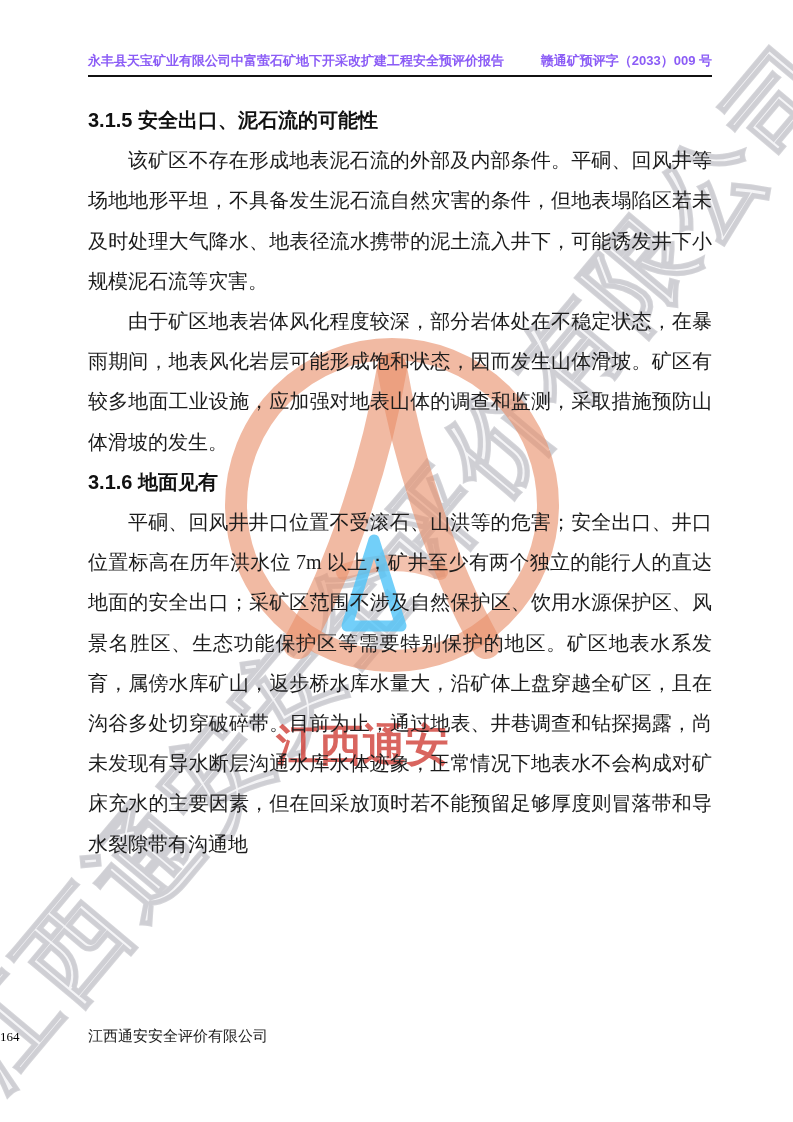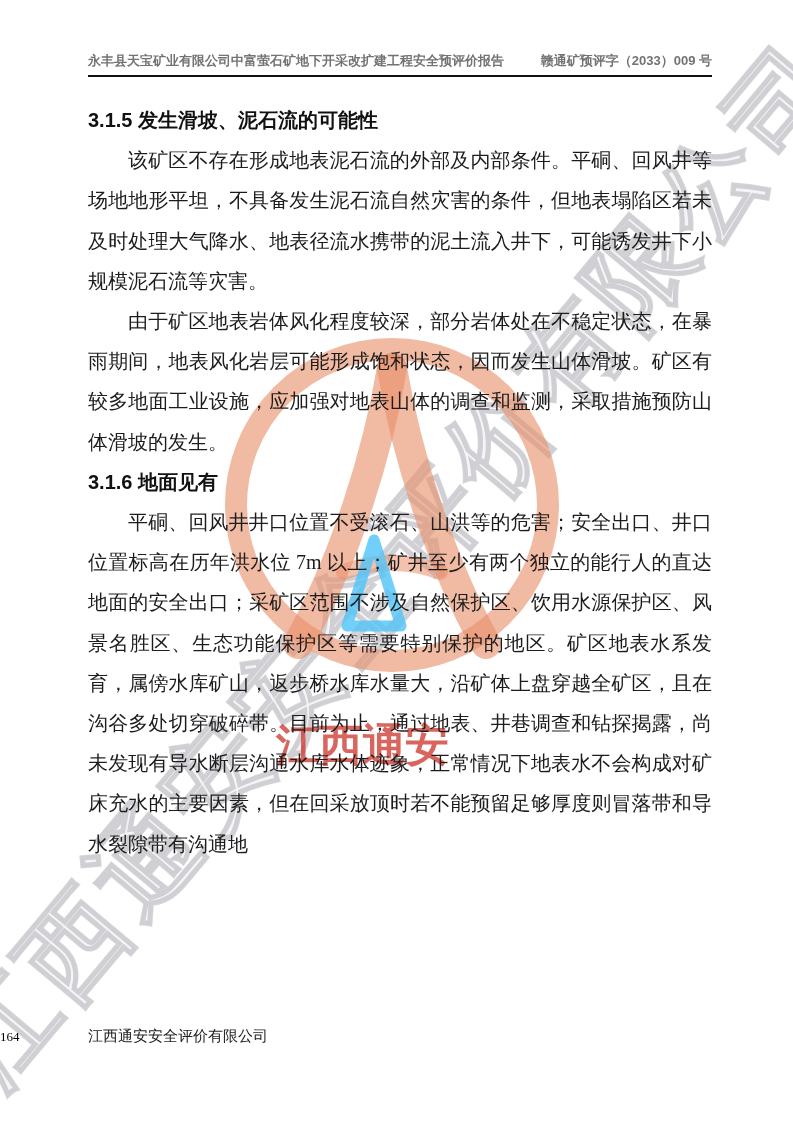--- a/index.html
+++ b/index.html
@@ -42,21 +42,21 @@
     color:rgba(206,58,50,0.78);
     white-space:nowrap;
   }
   
   .header{
     position:absolute;
     left:88px;top:52px;width:624px;
     display:flex;justify-content:space-between;align-items:flex-end;
     font-family:"Liberation Sans","DejaVu Sans",sans-serif;
     font-weight:bold;
-    font-size:13px;color:#737373;
+    font-size:13px;color:#8b5cf6;
     padding-bottom:5px;
     border-bottom:2px solid #111;
     white-space:nowrap;
   }
   
   .doc-body{
     position:absolute;
     left:88px;top:100px;width:624px;
     font-size:20px;
     line-height:40.2px;
@@ -114,21 +114,21 @@
 
     <div class="wm-red">江西通安</div>
   </div>
 
   <div class="header">
     <span>永丰县天宝矿业有限公司中富萤石矿地下开采改扩建工程安全预评价报告</span>
     <span>赣通矿预评字（2033）009 号</span>
   </div>
 
   <div class="doc-body">
-    <h3>3.1.5 发生滑坡、泥石流的可能性</h3>
+    <h3>3.1.5 安全出口、泥石流的可能性</h3>
     <p>该矿区不存在形成地表泥石流的外部及内部条件。平硐、回风井等场地地形平坦，不具备发生泥石流自然灾害的条件，但地表塌陷区若未及时处理大气降水、地表径流水携带的泥土流入井下，可能诱发井下小规模泥石流等灾害。</p>
     <p>由于矿区地表岩体风化程度较深，部分岩体处在不稳定状态，在暴雨期间，地表风化岩层可能形成饱和状态，因而发生山体滑坡。矿区有较多地面工业设施，应加强对地表山体的调查和监测，采取措施预防山体滑坡的发生。</p>
 
     <h3>3.1.6 地面见有</h3>
     <p>平硐、回风井井口位置不受滚石、山洪等的危害；安全出口、井口位置标高在历年洪水位 7m 以上；矿井至少有两个独立的能行人的直达地面的安全出口；采矿区范围不涉及自然保护区、饮用水源保护区、风景名胜区、生态功能保护区等需要特别保护的地区。矿区地表水系发育，属傍水库矿山，返步桥水库水量大，沿矿体上盘穿越全矿区，且在沟谷多处切穿破碎带。目前为止，通过地表、井巷调查和钻探揭露，尚未发现有导水断层沟通水库水体迹象，正常情况下地表水不会构成对矿床充水的主要因素，但在回采放顶时若不能预留足够厚度则冒落带和导水裂隙带有沟通地</p>
   </div>
 
   <div class="footer-company">江西通安安全评价有限公司</div>
   <div class="footer-page">164</div>
 

